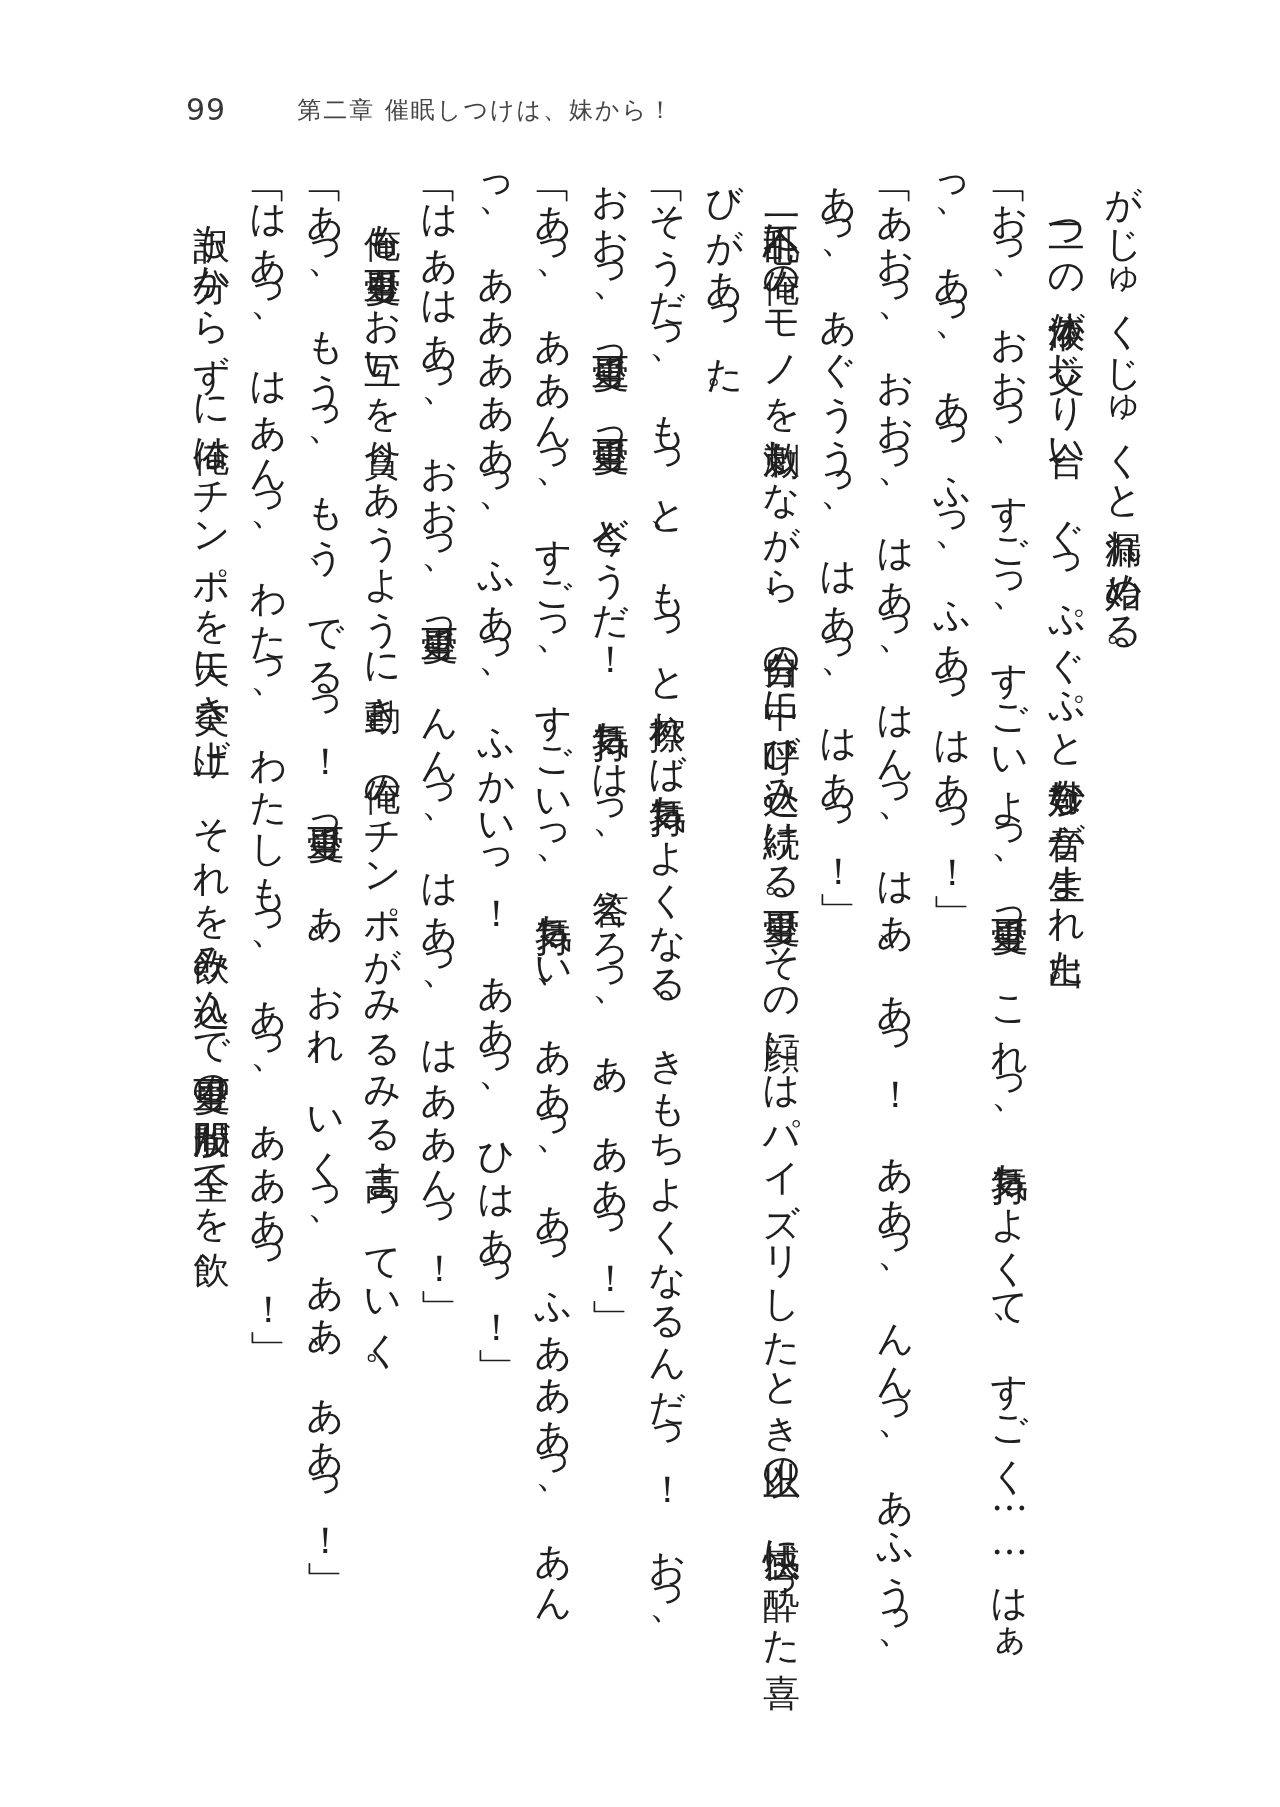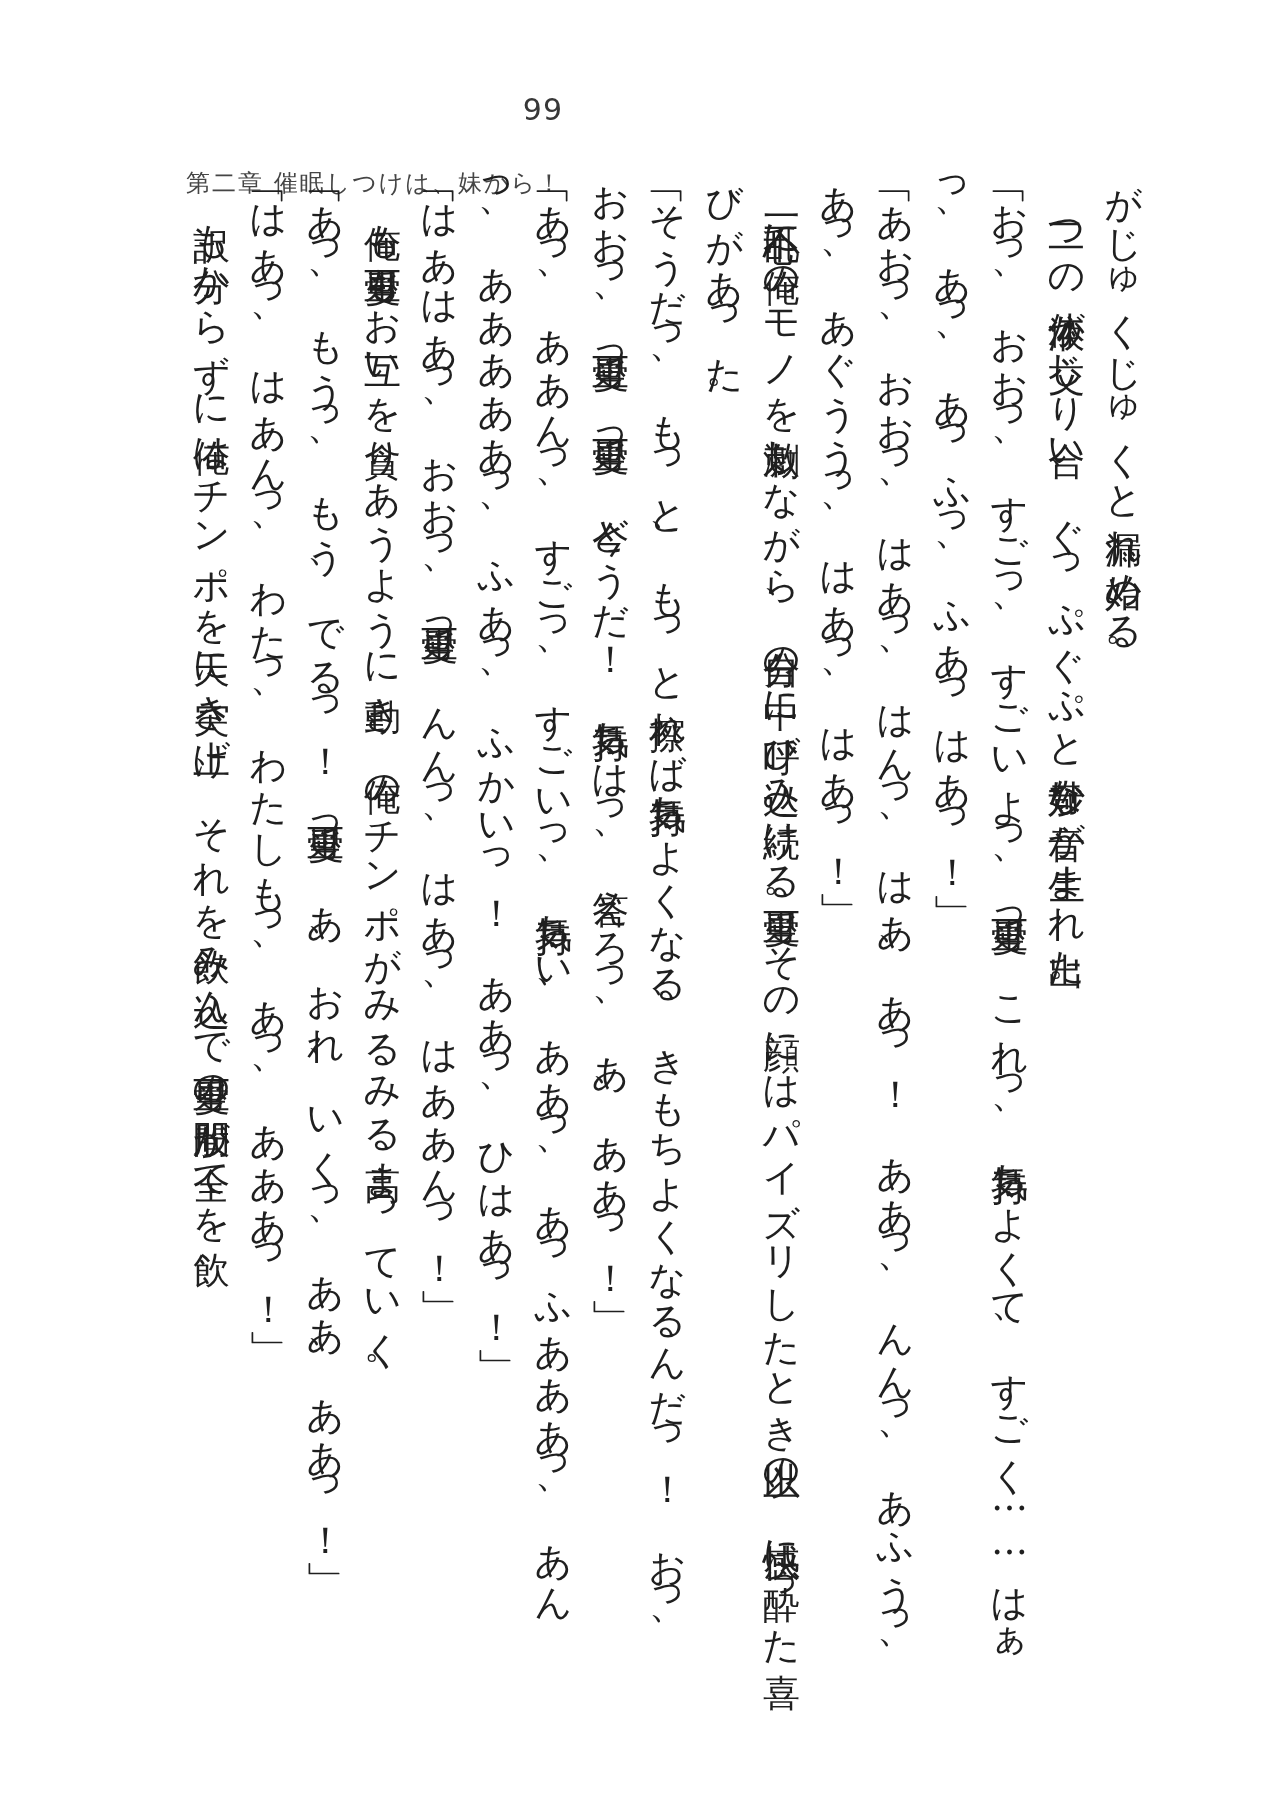--- a/index.html
+++ b/index.html
@@ -16,36 +16,36 @@
   .page {
     position: absolute;
     inset: 0;
     background: #ffffff;
   }
   .page-header {
     position: absolute;
     top: 92px;
     left: 186px;
     display: flex;
-    align-items: flex-end;
-    gap: 40px;
+    align-items: center;
+    gap: 30px;
     font-family: "DejaVu Sans", "Liberation Sans", sans-serif;
     color: #3f3f3f;
     white-space: nowrap;
-    flex-direction: column;
   }
   .page-number {
     font-size: 30px;
     letter-spacing: 1px;
     color: #373737;
   }
   .chapter-title {
     font-size: 24px;
     letter-spacing: 2px;
     color: #454545;
+    margin-left: 41px;
   }
   .vertical-text {
     position: absolute;
     top: 160px;
     right: 128px;
     width: 969px;
     height: 1520px;
     writing-mode: vertical-rl;
     text-orientation: upright;
     font-family: "DejaVu Serif", "Liberation Serif", serif;

